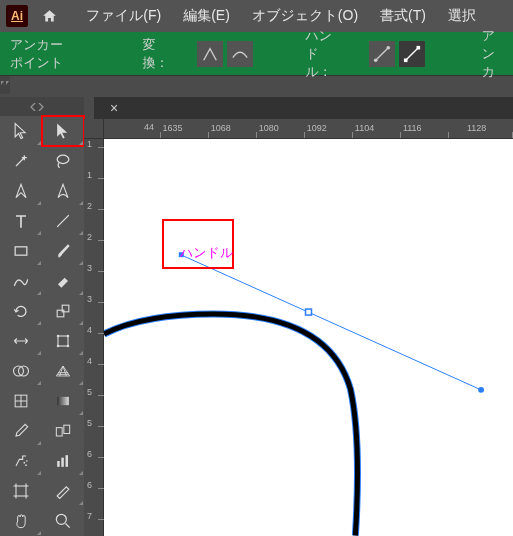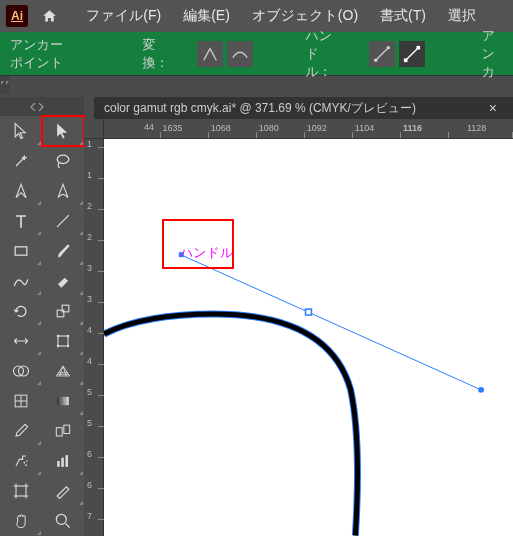--- a/index.html
+++ b/index.html
@@ -113,21 +113,20 @@
   <span class="ctrl-label" style="margin-left:29px;">アンカ</span>
 </div>
 
 <div class="collapse-strip">
   <svg width="8" height="8" viewBox="0 0 8 8">
       <path d="M0 0h3L0 4zM5 0h3L5 4z" fill="#888"></path>
     </svg>
 </div>
 
 <div class="tab-bar">
-  <span class="tab-text">color gamut rgb cmyk.ai* @ 371.69 % (CMYK/プレビュー)</span>
   <span class="tab-close">×</span>
 </div>
 
 <div class="tool-panel">
   <div class="tool-header">
     <svg width="30" height="8" viewBox="0 0 30 8">
         <path d="M8 0 L4 4 L8 8 M12 0 L16 4 L12 8" stroke="#999" fill="none" stroke-width="1.2"></path>
       </svg>
   </div>
   <div class="tool-grid">
@@ -335,21 +334,21 @@
 
 <div class="canvas-area">
   <div class="canvas-corner"></div>
   <div class="ruler-h" id="ruler-h">
       <div class="ruler-h-tick" style="width: 20px; padding-left: 2px; padding-top: 3px; margin-left: 38px;">44</div>
       <div class="ruler-h-tick" style="width: 52px; padding-left: 2px; padding-top: 4px;">1635</div>
       <div class="ruler-h-tick" style="width: 52px; padding-left: 2px; padding-top: 4px;">1068</div>
       <div class="ruler-h-tick" style="width: 52px; padding-left: 2px; padding-top: 4px;">1080</div>
       <div class="ruler-h-tick" style="width: 52px; padding-left: 2px; padding-top: 4px;">1092</div>
       <div class="ruler-h-tick" style="width: 52px; padding-left: 2px; padding-top: 4px;">1104</div>
-      <div class="ruler-h-tick" style="width: 52px; padding-left: 2px; padding-top: 4px; font-weight: bold;">1116</div>
+      <div class="ruler-h-tick" style="width: 52px; padding-left: 2px; padding-top: 4px;">1116</div>
       <div class="ruler-h-tick" style="width: 52px; padding-left: 2px; padding-top: 4px; margin-left: 16px;">1128</div>
     </div>
   <div class="ruler-v" id="ruler-v">
       <div class="ruler-v-tick" style="top: 0px;">1</div>
       <div class="ruler-v-tick" style="top: 31px;">1</div>
       <div class="ruler-v-tick" style="top: 62px;">2</div>
       <div class="ruler-v-tick" style="top: 93px;">2</div>
       <div class="ruler-v-tick" style="top: 124px;">3</div>
       <div class="ruler-v-tick" style="top: 155px;">3</div>
       <div class="ruler-v-tick" style="top: 186px;">4</div>

